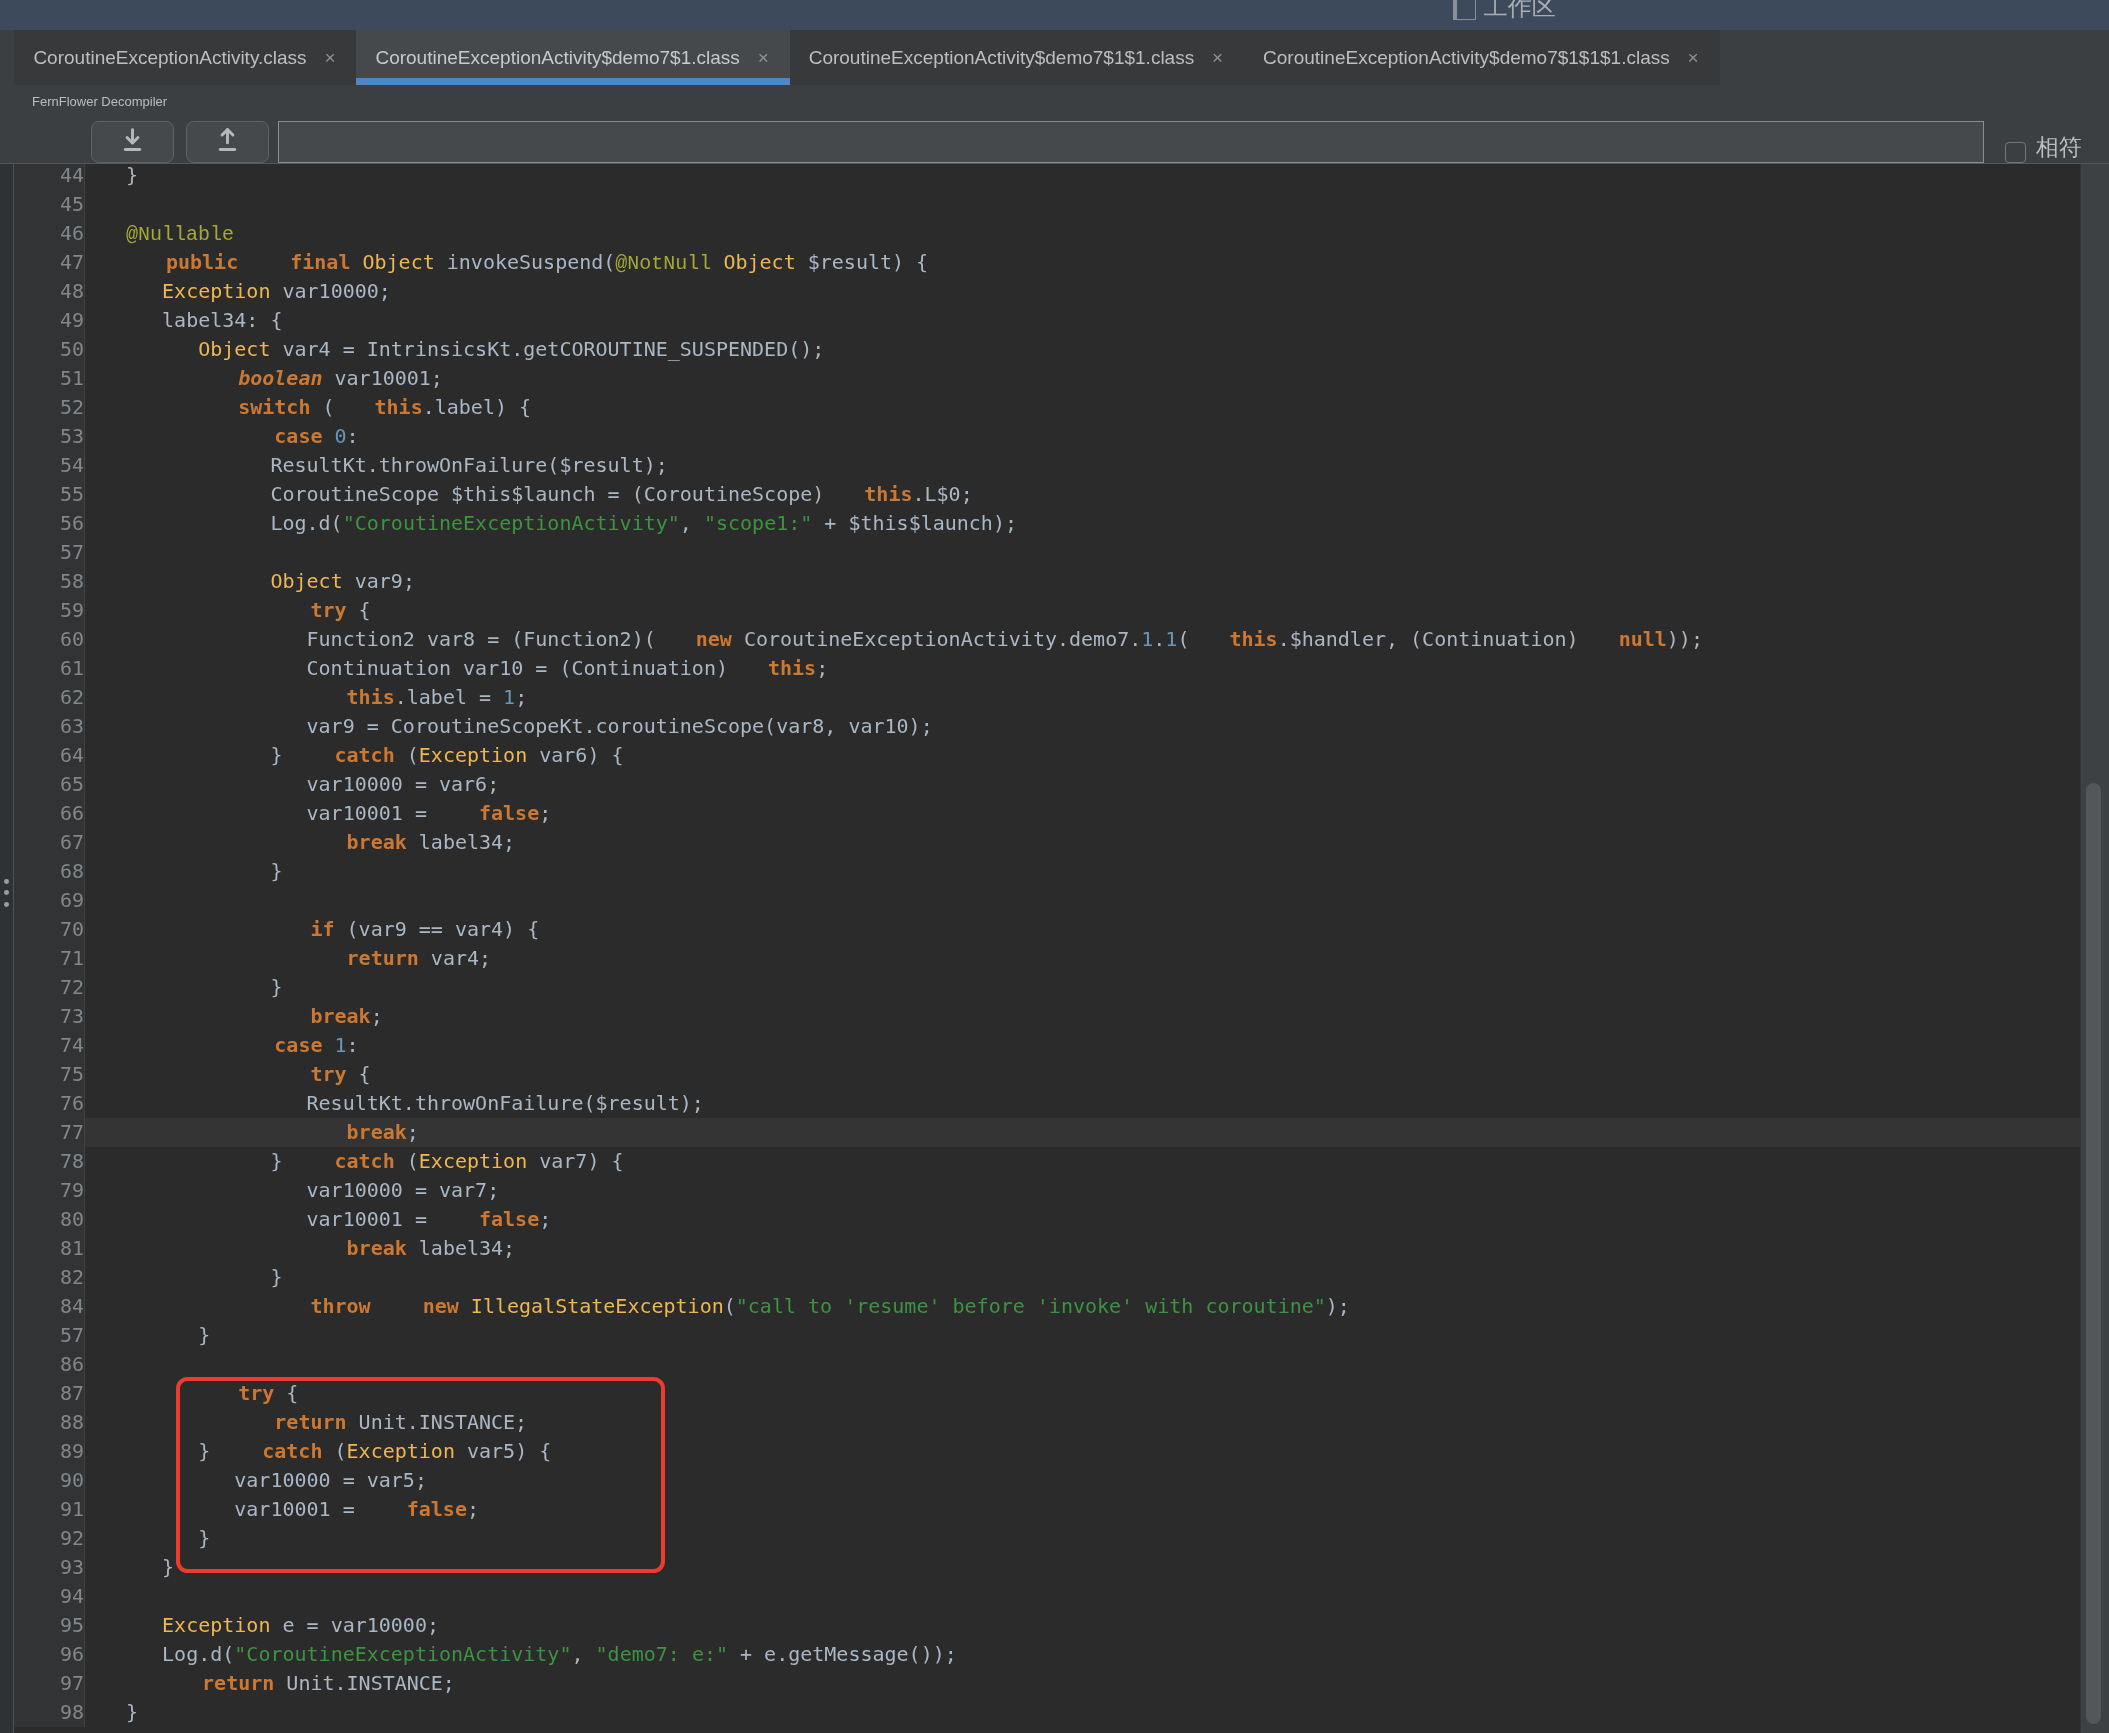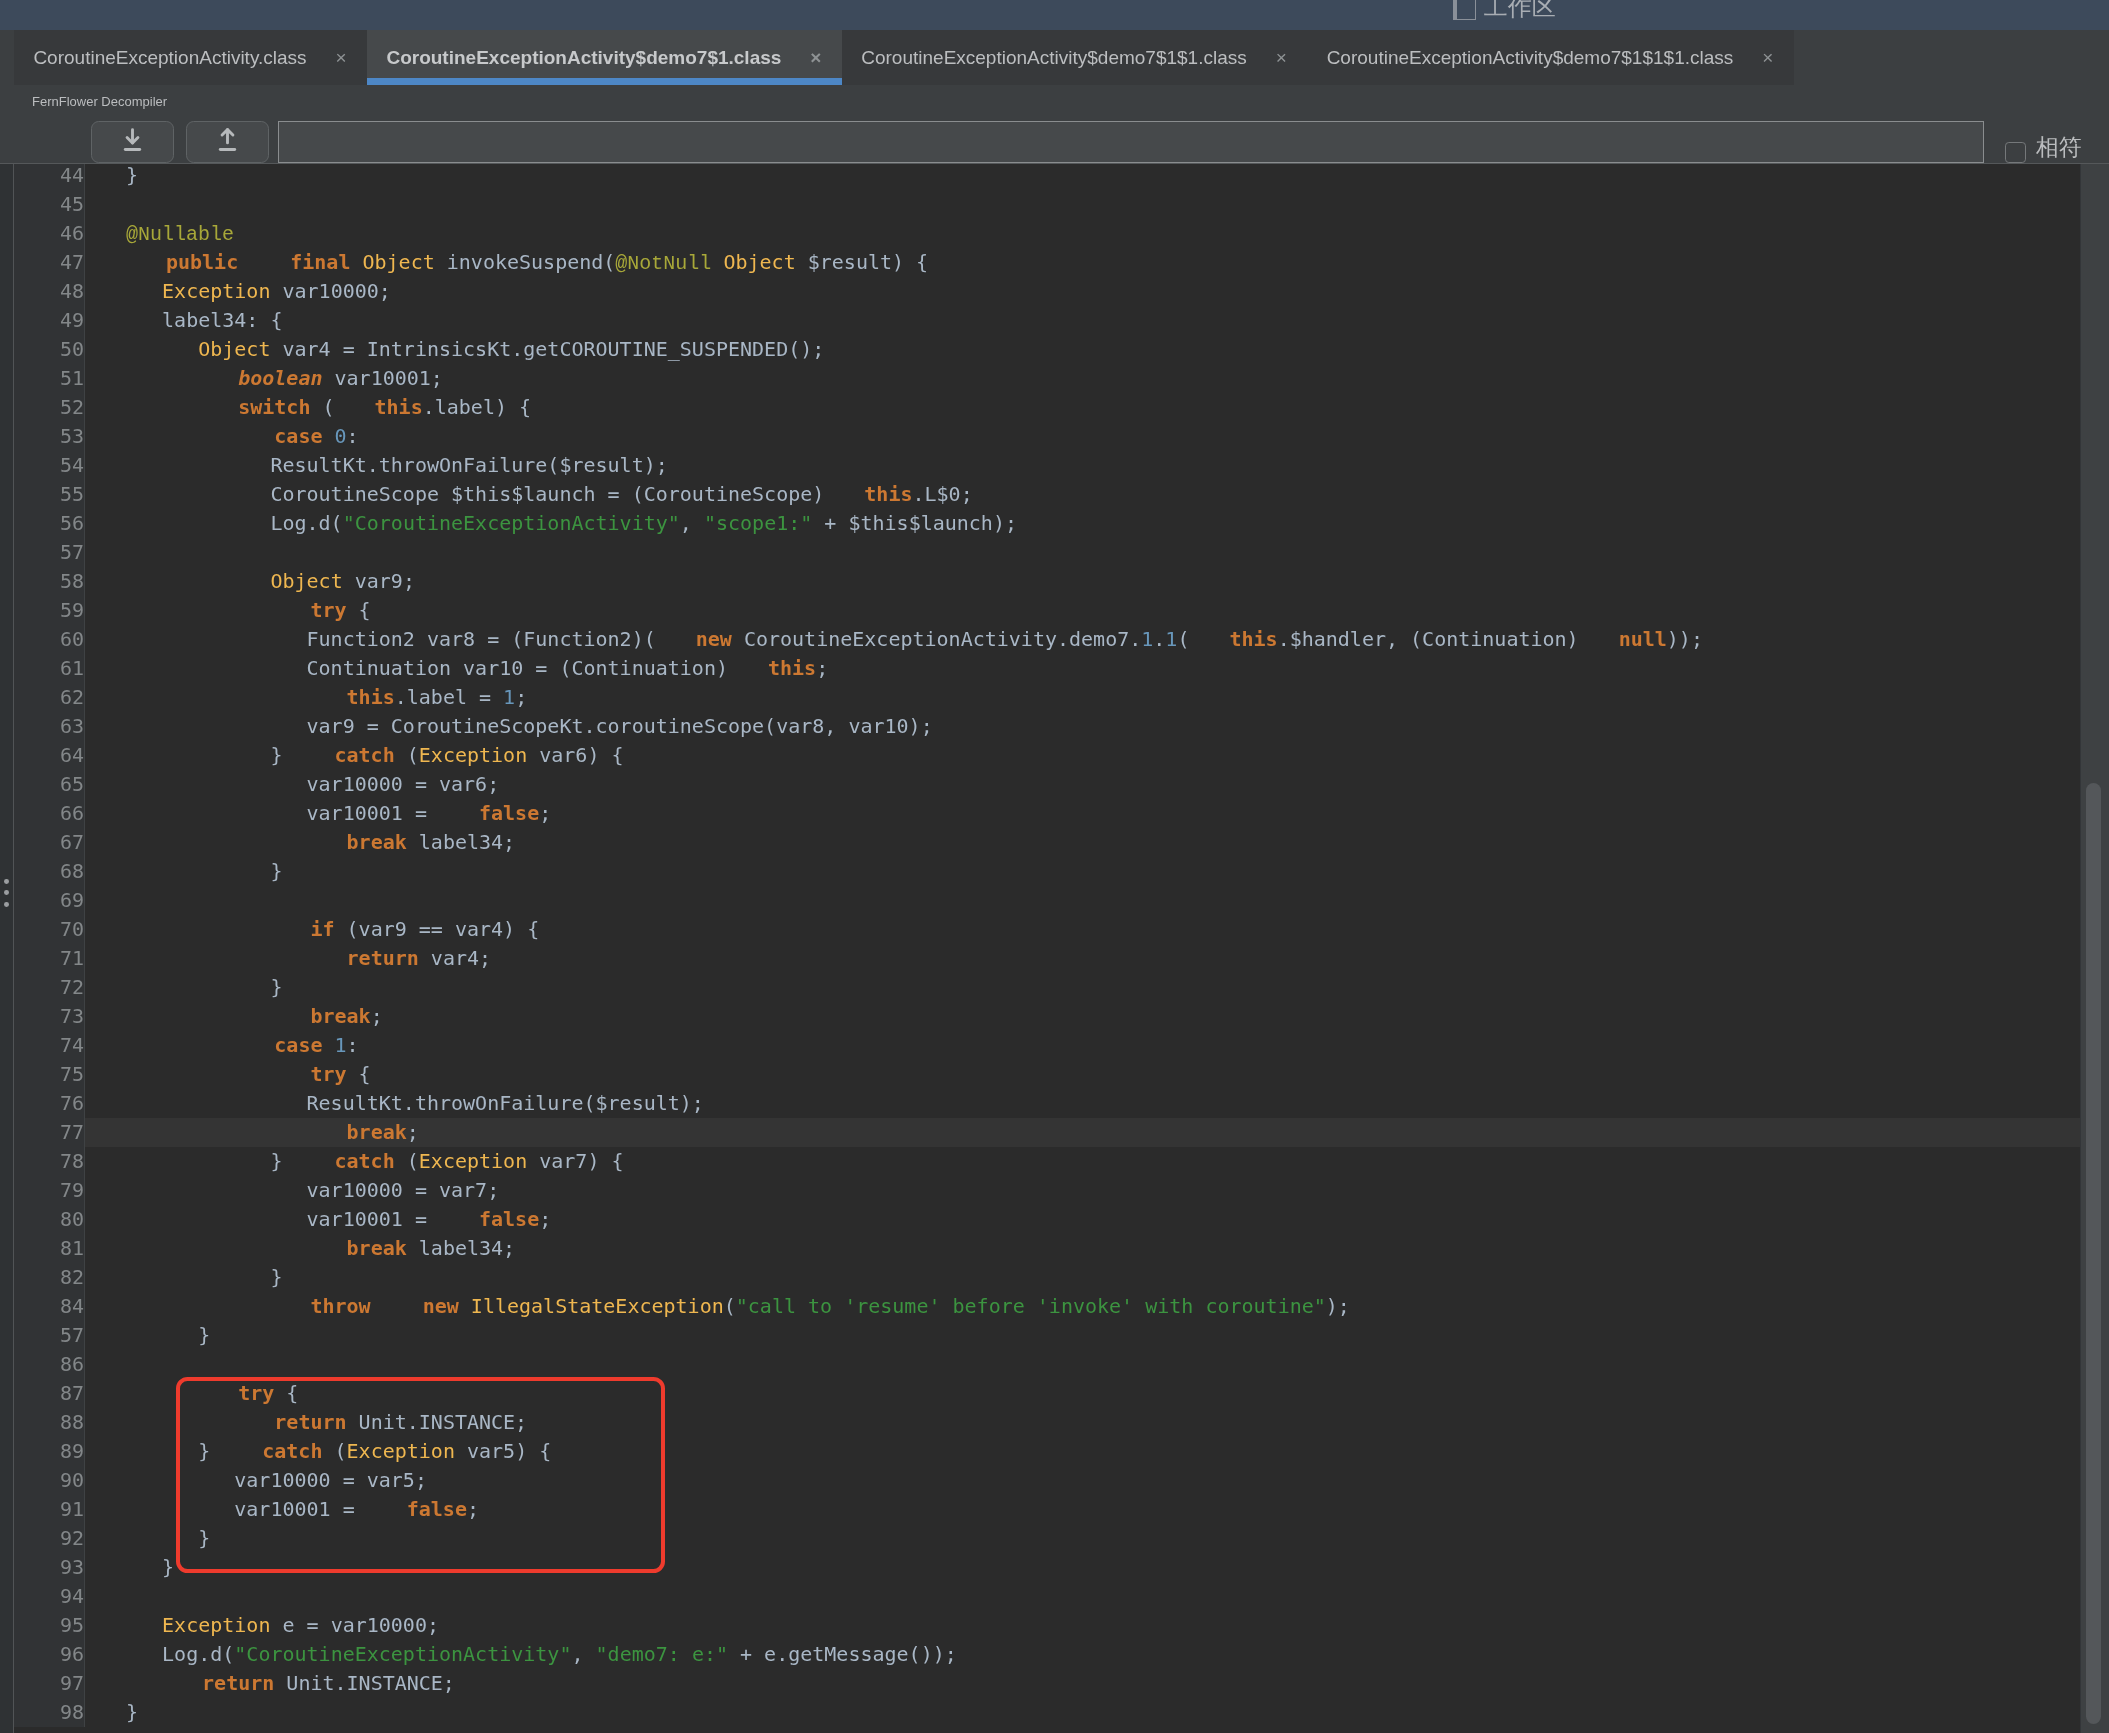--- a/index.html
+++ b/index.html
@@ -11,24 +11,24 @@
   
   .topstrip { position:absolute; left:0; top:0; width:2110px; height:30px;
               background:#3D4A5B; overflow:hidden; }
   .workspace { position:absolute; left:1453px; top:-8.6px; display:flex; align-items:center;
                gap:7.7px; color:#A8ADB3; font-size:24px; }
   .ws-icon { width:23px; height:25px; border:1.9px solid #8A9099; border-left-width:4.8px; display:inline-block; }
 
   
   .tabbar { position:absolute; left:0; top:30px; width:2110px; height:55px;
             background:#3C3F41; display:flex; padding-left:14.4px; }
-  .tab { position:relative; display:flex; align-items:center; gap:27px;
+  .tab { position:relative; display:flex; align-items:center; gap:16px;
          padding:0 19px; background:#37393B; color:#BCBEC0; font-size:19px;
          white-space:nowrap; cursor:default; }
-  .tab.active { background:#46494B; color:#C7C9CB;font-weight:bold; }
+  .tab.active { background:#46494B; color:#C7C9CB; }
   .tab.active::after { content:""; position:absolute; left:0; right:0; bottom:0;
                        height:6.7px; background:var(--accent,#4D87C6); }
   .tab-close { color:#8E9294; font-size:19px; padding:0 1.9px; }
 
   
   .subbar { position:absolute; left:0; top:85px; width:2110px; height:32px;
             background:#3C3F41; display:flex; align-items:center; padding-left:32px;
             color:#BBBDBF; font-size:13px; }
 
   

